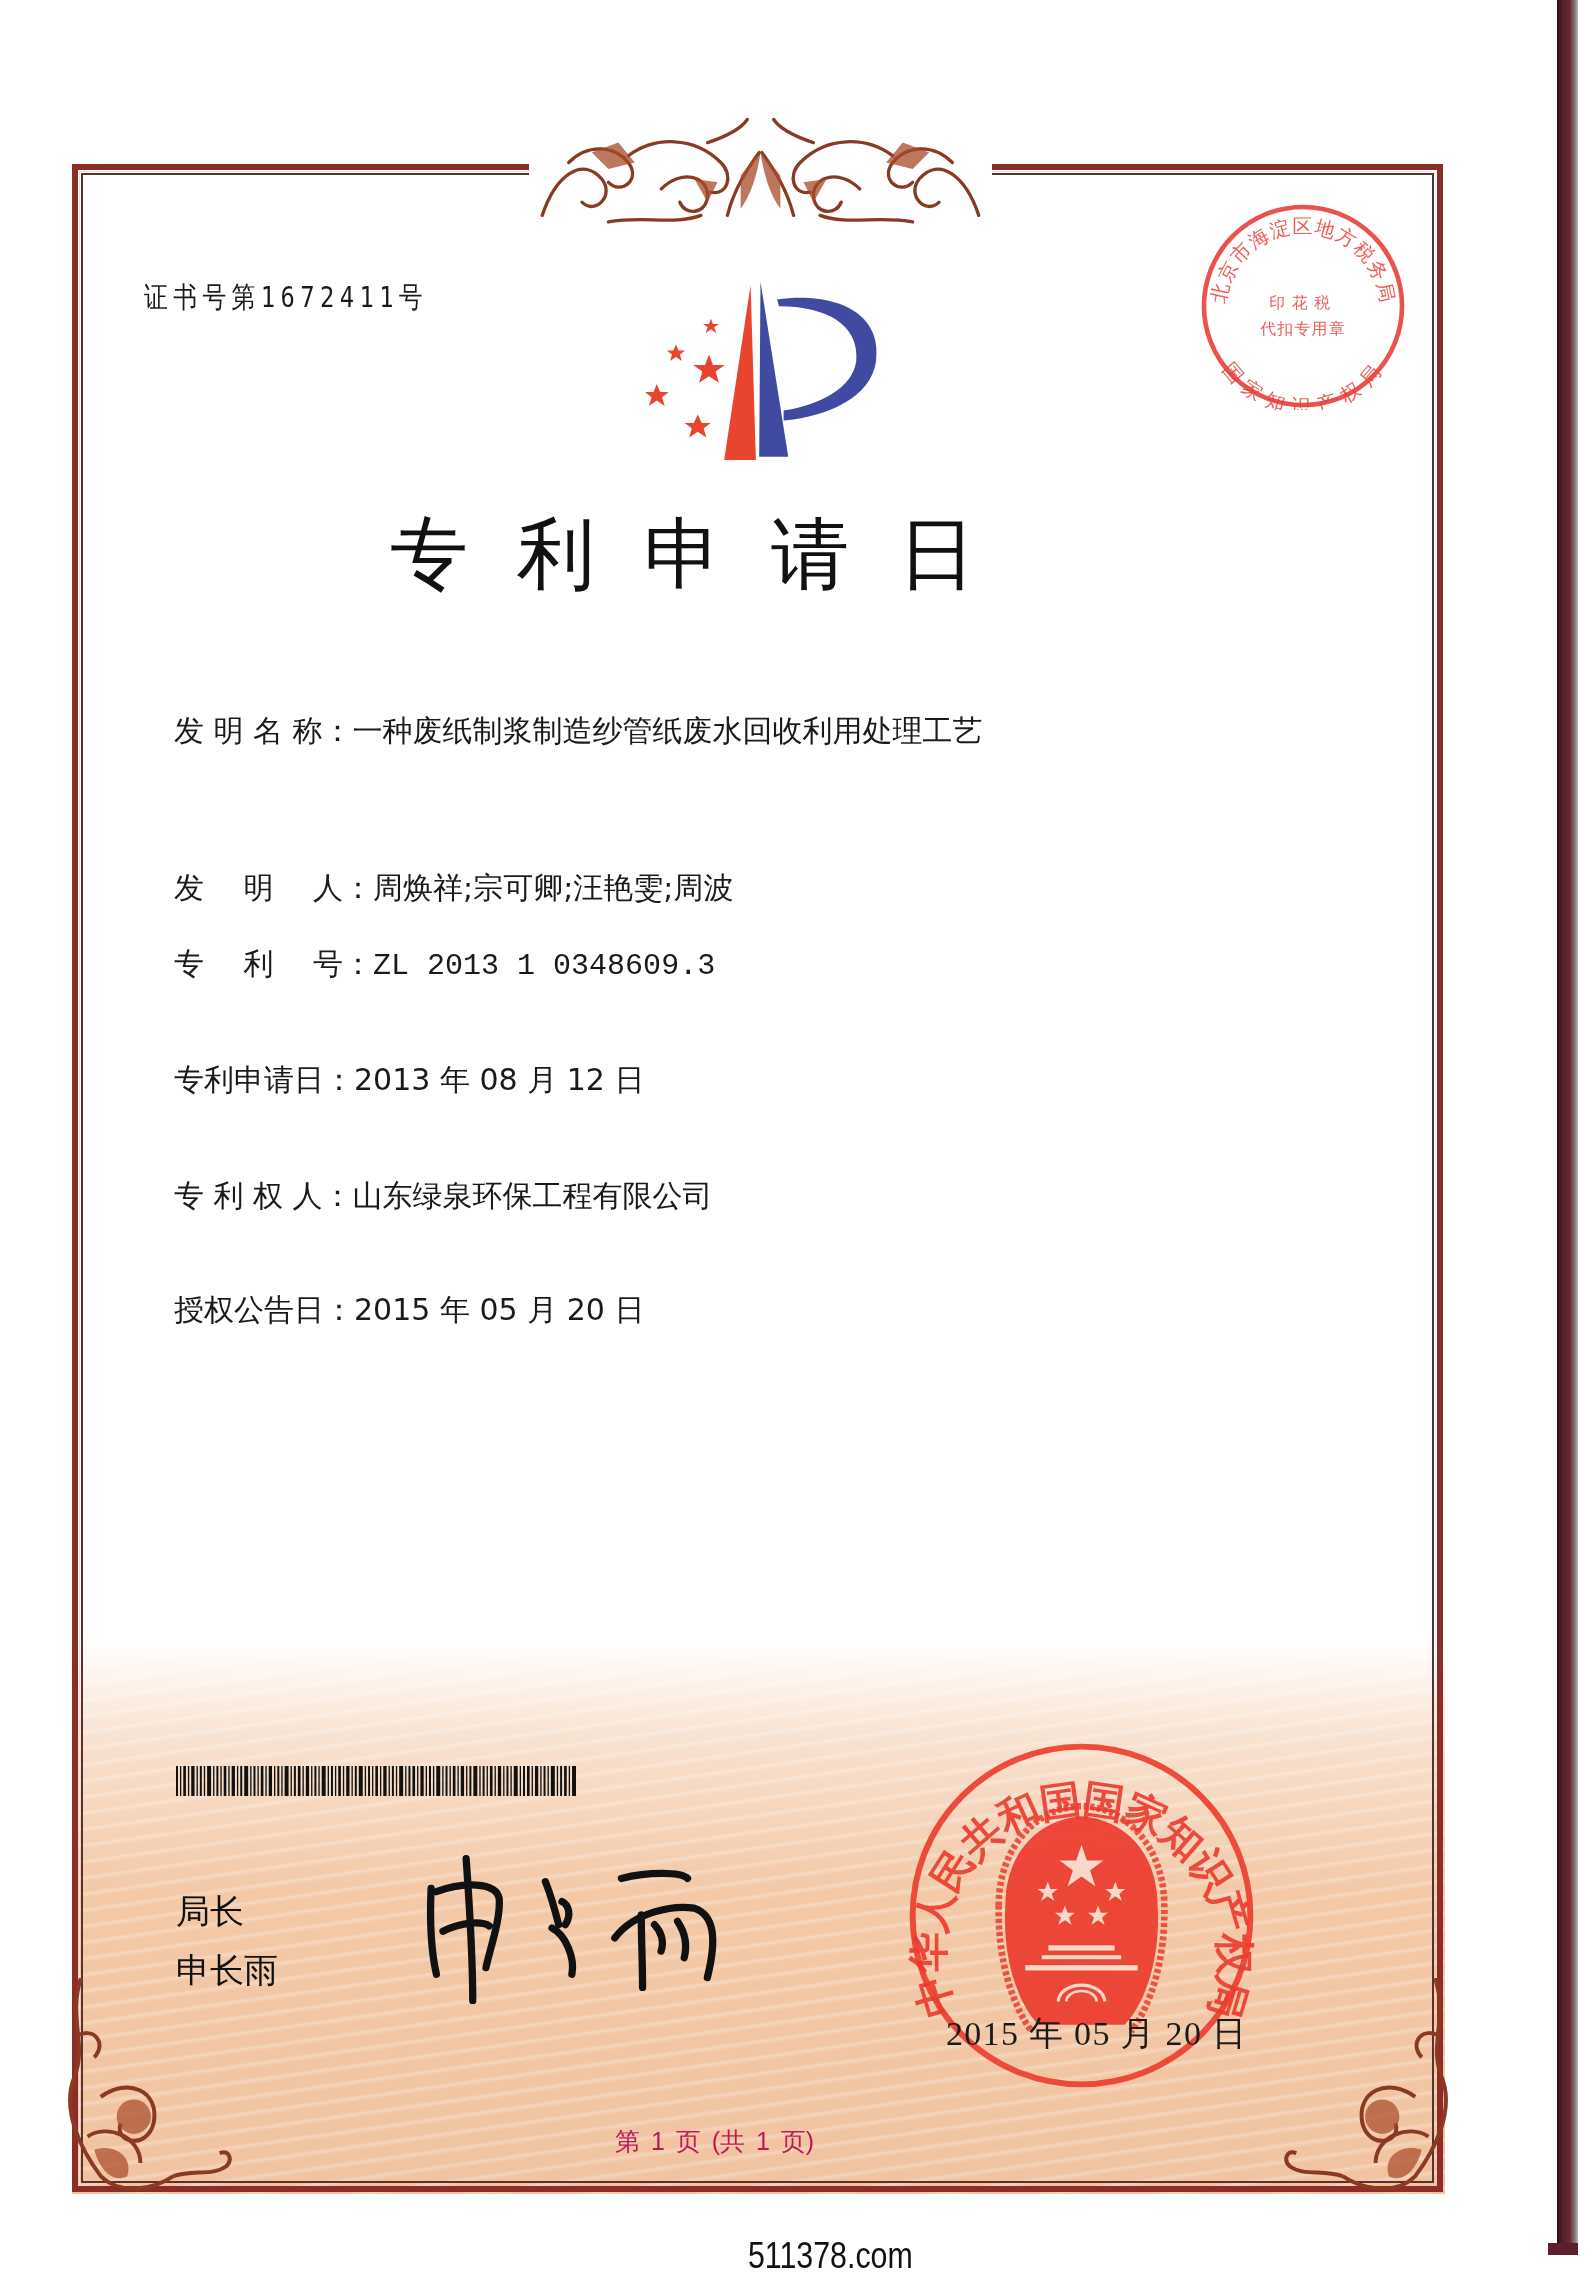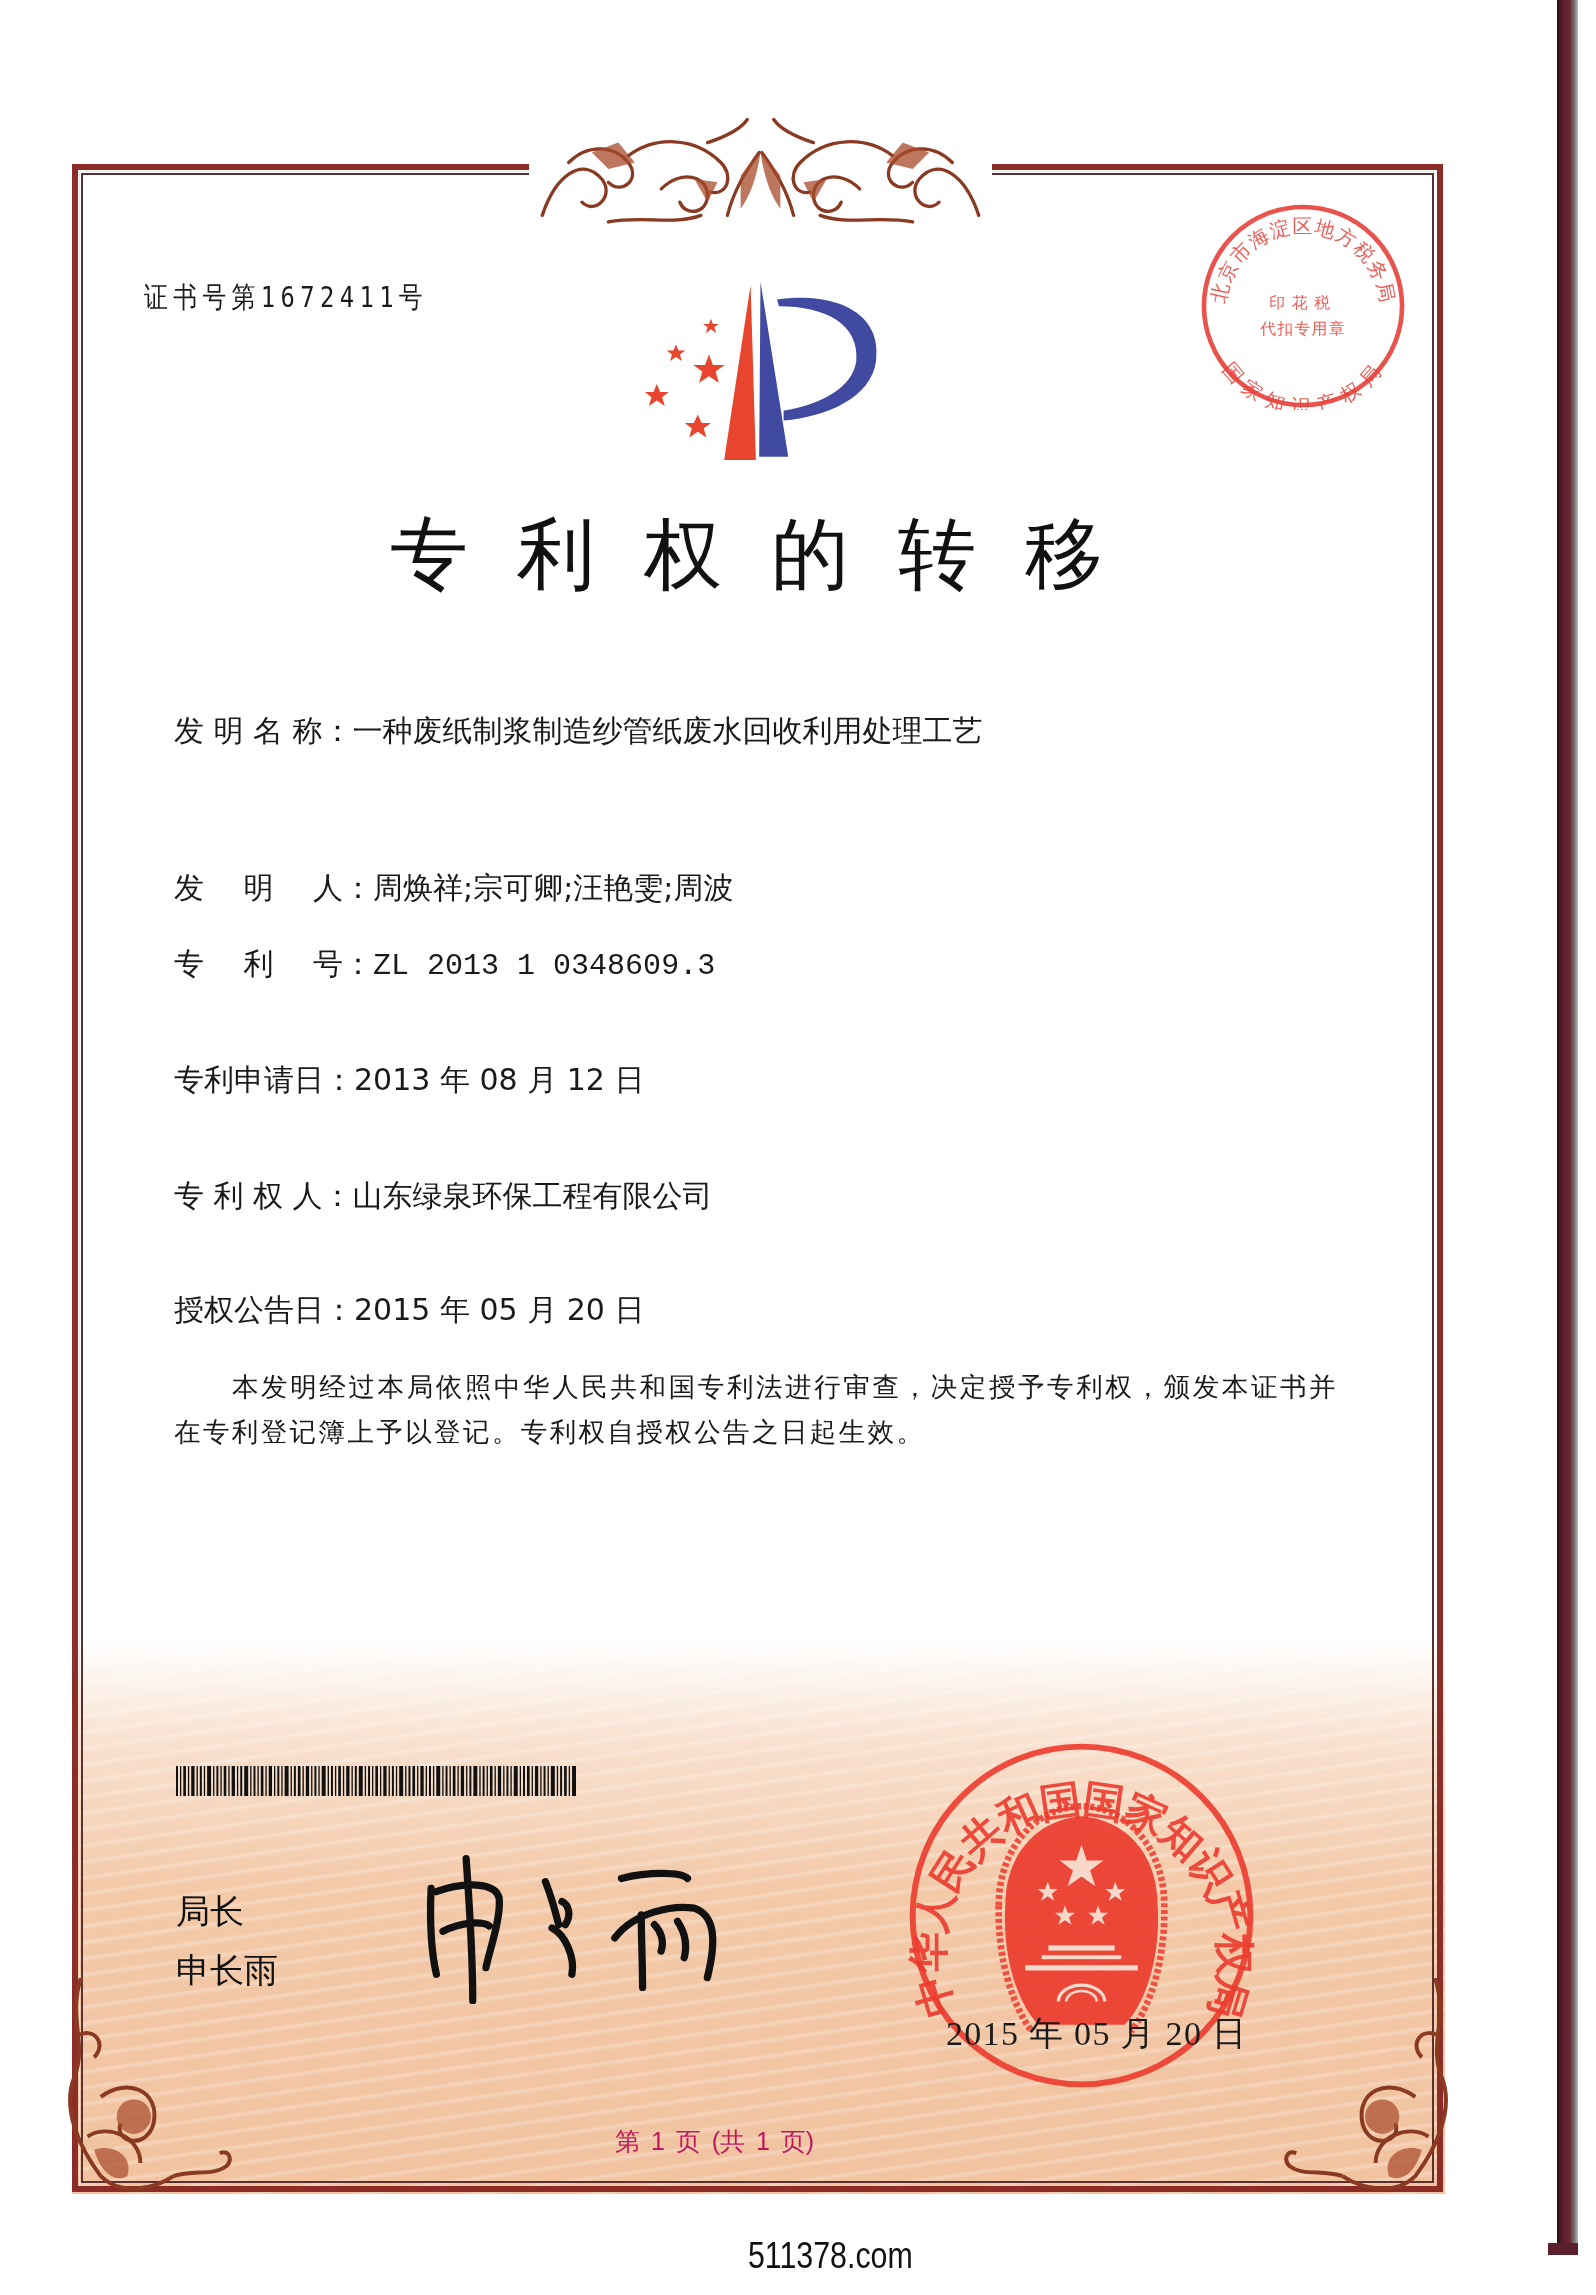--- a/index.html
+++ b/index.html
@@ -180,21 +180,21 @@
   <text font-size="30" fill="#e8403a" opacity="0.85" font-family="DejaVu Serif, serif" letter-spacing="2">
     <textPath href="#tax-arc-top" startOffset="50%" text-anchor="middle">北京市海淀区地方税务局</textPath>
   </text>
   <text font-size="30" fill="#e8403a" opacity="0.85" font-family="DejaVu Serif, serif" letter-spacing="6">
     <textPath href="#tax-arc-bottom" startOffset="50%" text-anchor="middle" dominant-baseline="hanging">国家知识产权局</textPath>
   </text>
   <text x="157.5" y="160" text-anchor="middle" font-size="24" fill="#e8403a" opacity="0.85" letter-spacing="10" font-family="DejaVu Serif, serif">印花税</text>
   <text x="157.5" y="200" text-anchor="middle" font-size="24" fill="#e8403a" opacity="0.85" letter-spacing="2" font-family="DejaVu Serif, serif">代扣专用章</text>
 </svg>
 
-<div id="doc-title" class="abs">专利权的转移</div>
+<div id="doc-title" class="abs">专利申请日</div>
 
 <div class="abs field" style="top:711px;">
   <span class="lbl">发 明 名 称：</span><span class="val">一种废纸制浆制造纱管纸废水回收利用处理工艺</span>
 </div>
 <div class="abs field" style="top:828px;margin-top:40px;">
   <span class="lbl">发　 明　 人：</span><span class="val">周焕祥;宗可卿;汪艳雯;周波</span>
 </div>
 <div class="abs field" style="top:944px;">
   <span class="lbl">专　 利　 号：</span><span class="val mono">ZL 2013 1 0348609.3</span>
 </div>
@@ -202,21 +202,20 @@
   <span class="lbl">专利申请日：</span><span class="val">2013 年 08 月 12 日</span>
 </div>
 <div class="abs field" style="top:1176px;">
   <span class="lbl">专 利 权 人：</span><span class="val">山东绿泉环保工程有限公司</span>
 </div>
 <div class="abs field" style="top:1290px;">
   <span class="lbl">授权公告日：</span><span class="val">2015 年 05 月 20 日</span>
 </div>
 
 <div id="body-text" class="abs">
-  <p>本发明经过本局依照中华人民共和国专利法进行审查，决定授予专利权，颁发本证书并在专利登记簿上予以登记。专利权自授权公告之日起生效。</p>
 </div>
 
 <svg id="barcode" class="abs" viewBox="0 0 604 46" preserveAspectRatio="none">
   <g fill="#111">
     <rect x="0" y="0" width="3" height="46"></rect>
       <rect x="6" y="0" width="2" height="46"></rect>
       <rect x="11" y="0" width="4" height="46"></rect>
     <rect x="18" y="0" width="2" height="46"></rect>
       <rect x="23" y="0" width="5" height="46"></rect>
       <rect x="31" y="0" width="2" height="46"></rect>

